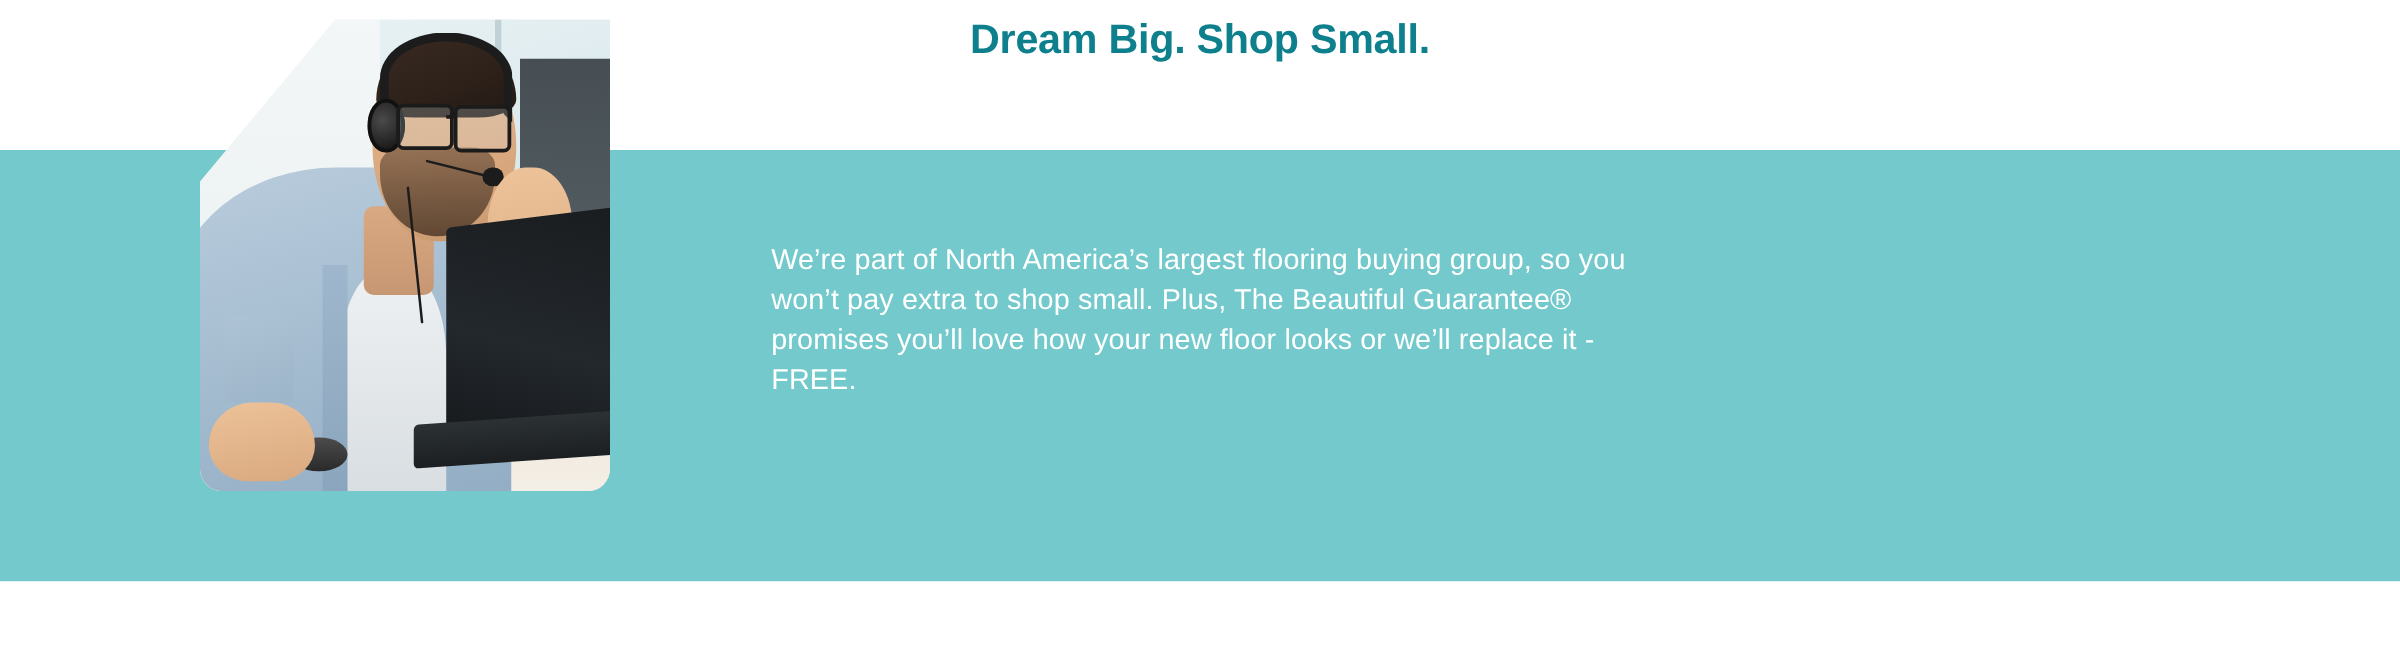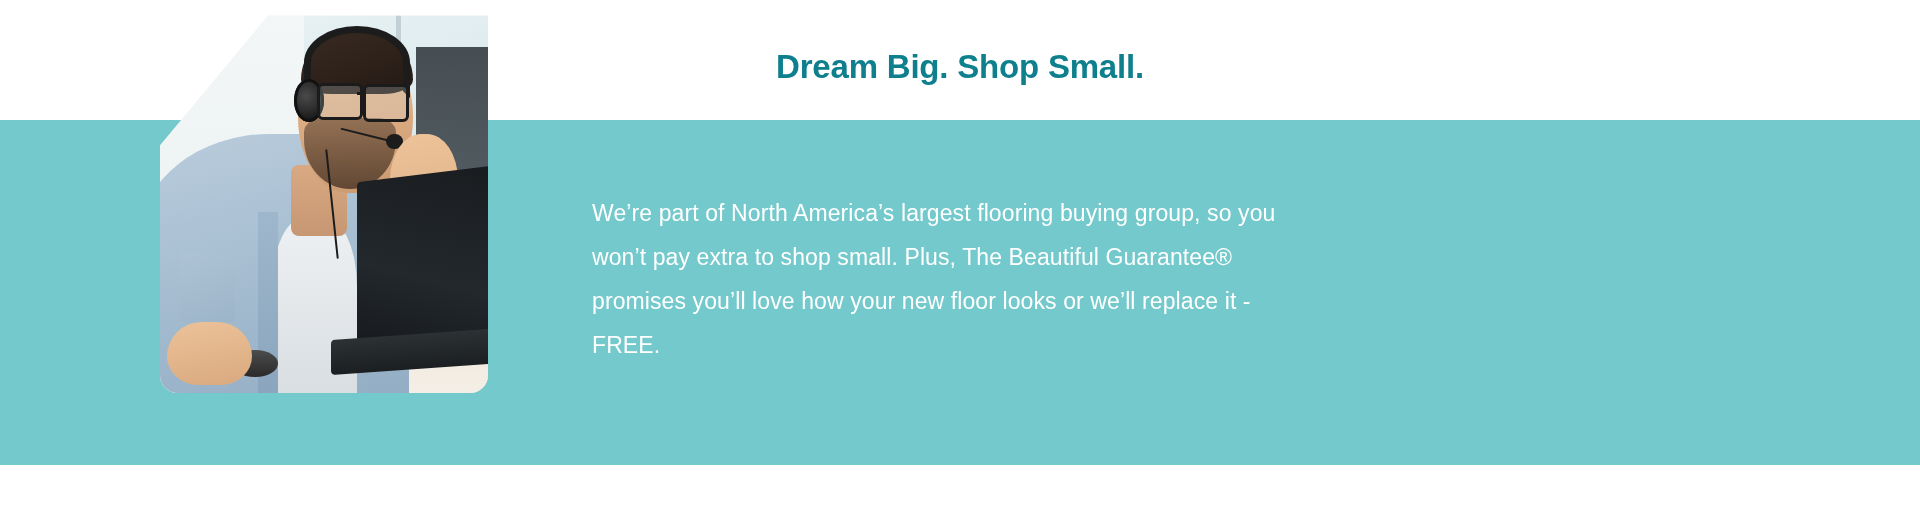--- a/index.html
+++ b/index.html
@@ -42,21 +42,20 @@
     pointer-events: none;
   }
   .heading-line {
     display: block;
     color: #0e7f8c;
     font-family: "Liberation Sans", sans-serif;
     font-weight: bold;
     font-size: 33px;
     line-height: 42px;
     letter-spacing: -0.2px;
-    margin-top: 36px;
   }
 
   
   .photo-frame {
     position: absolute;
     left: 160px;
     top: 0px;
     width: 328px;
     height: 393px;
     border-bottom-left-radius: 18px;
@@ -309,28 +308,28 @@
     bottom: 4%;
     width: 14%;
     height: 7%;
     background: linear-gradient(180deg, #4c4c4c 0%, #2a2a2a 100%);
     border-radius: 50%;
   }
 
   
   .body-copy {
     position: absolute;
-    left: 592px;
+    left: 617px;
     top: 168px;
     width: 700px;
     color: #ffffff;
     font-family: "Liberation Sans", sans-serif;
     font-weight: 300;
     font-size: 23px;
-    line-height: 44px;
+    line-height: 32px;
     letter-spacing: 0.1px;
   }
 </style>
 </head>
 <body>
 
 <div class="promo-banner">
 
   <div class="teal-band"></div>
 

